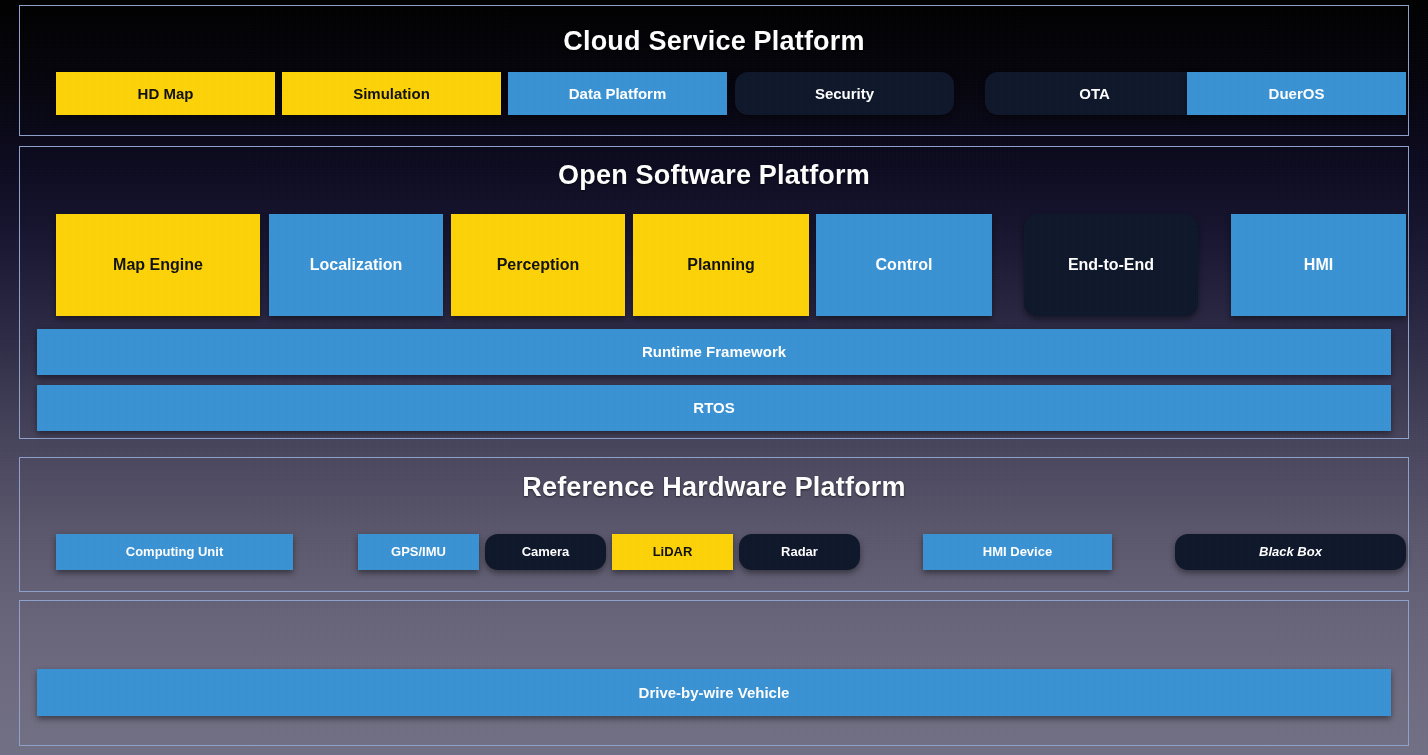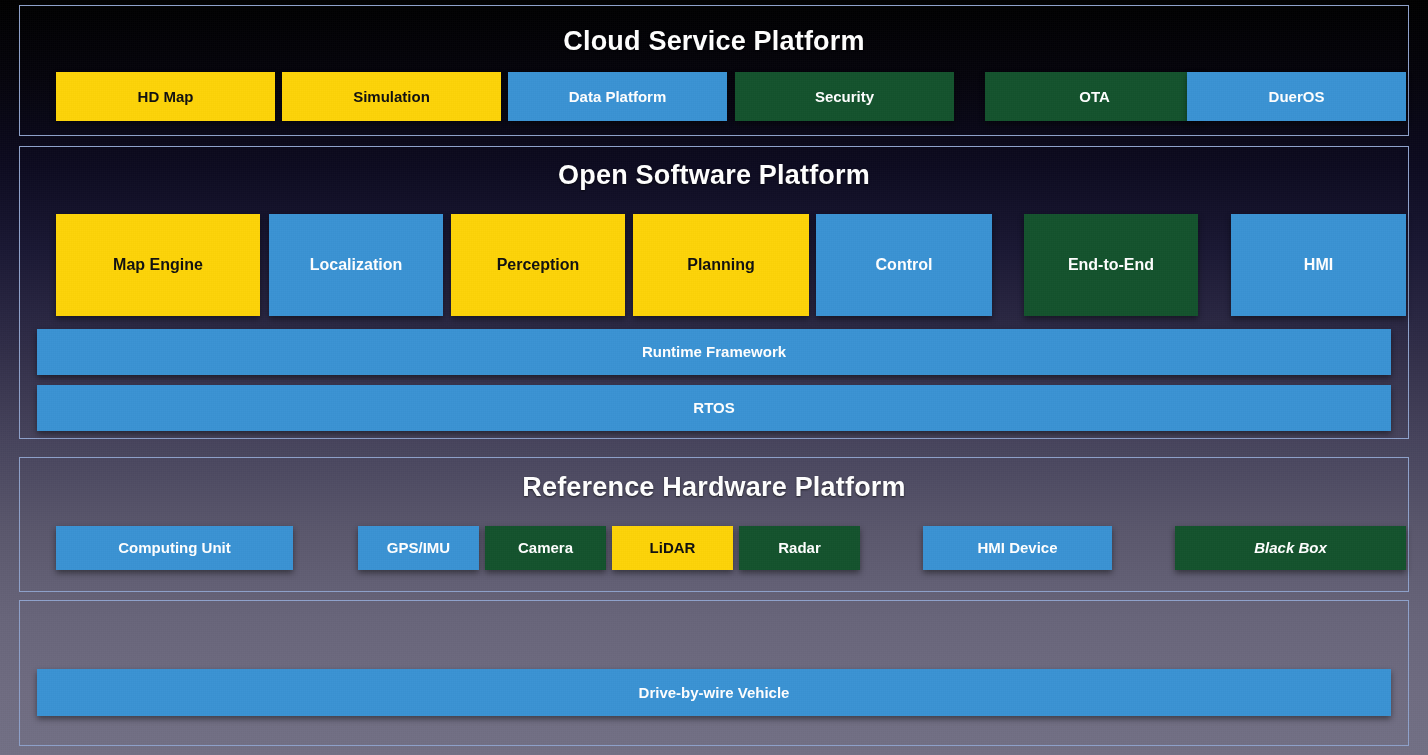--- a/index.html
+++ b/index.html
@@ -83,26 +83,26 @@
     align-items: center;
     justify-content: center;
     font-weight: bold;
     text-align: center;
     line-height: 1.15;
     box-shadow: 0 3px 6px rgba(0,0,0,0.45);
     padding: 0 4px;
   }
   .c-blue   { background: #3a93d4; color: #ffffff; }
   .c-yellow { background: #fdd408; color: #111111; }
-  .c-red    { background: #14532d; color: #ffffff; }
+  .c-red    { background: #0f172a; color: #ffffff; border-radius: 13px; }
 
   
   .cloud-block {
     top: 66px;
-    height: 49px;
+    height: 43px;
     font-size: 15px;
   }
 
   
   .sw-block {
     top: 67px;
     height: 102px;
     font-size: 16px;
   }
 
@@ -111,23 +111,23 @@
     left: 17px;
     width: 1354px;
     height: 46px;
     font-size: 15px;
   }
   #bar-runtime { top: 182px; }
   #bar-rtos    { top: 238px; }
 
   
   .hw-block {
-    top: 68px;
-    height: 44px;
-    font-size: 15px;
+    top: 76px;
+    height: 36px;
+    font-size: 13px;
   }
 
   
   #veh-bar {
     top: 68px;
     left: 17px;
     width: 1354px;
     height: 47px;
     font-size: 15px;
   }

